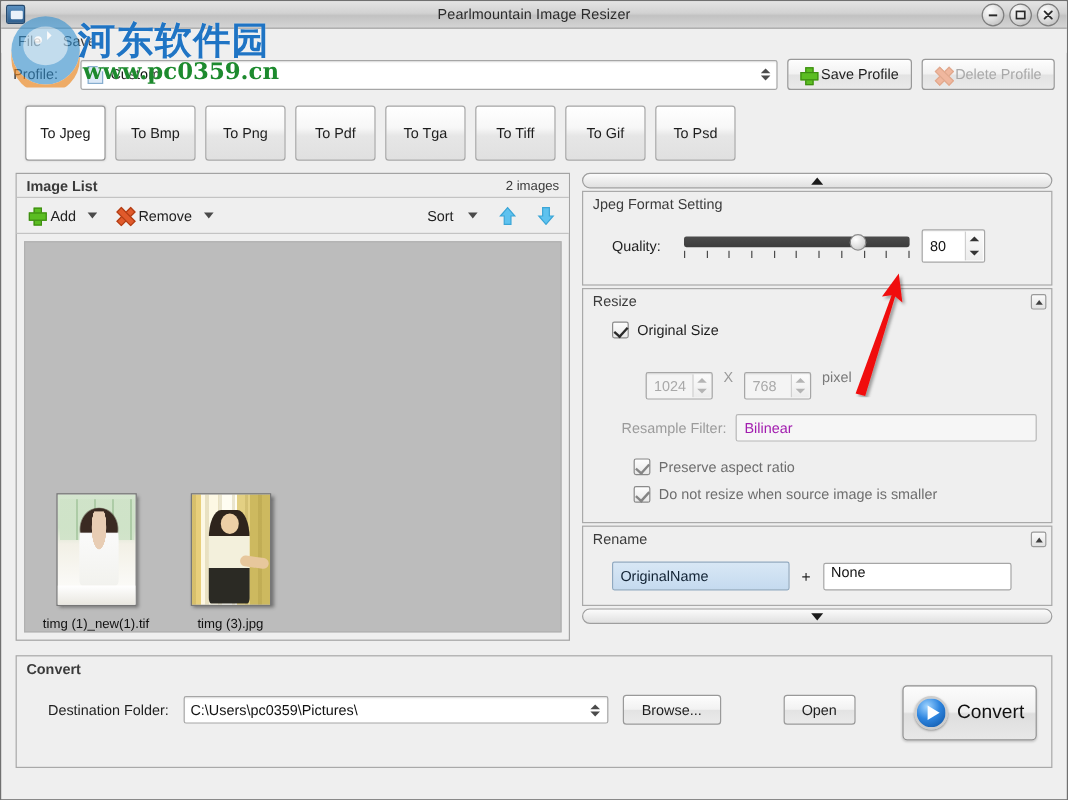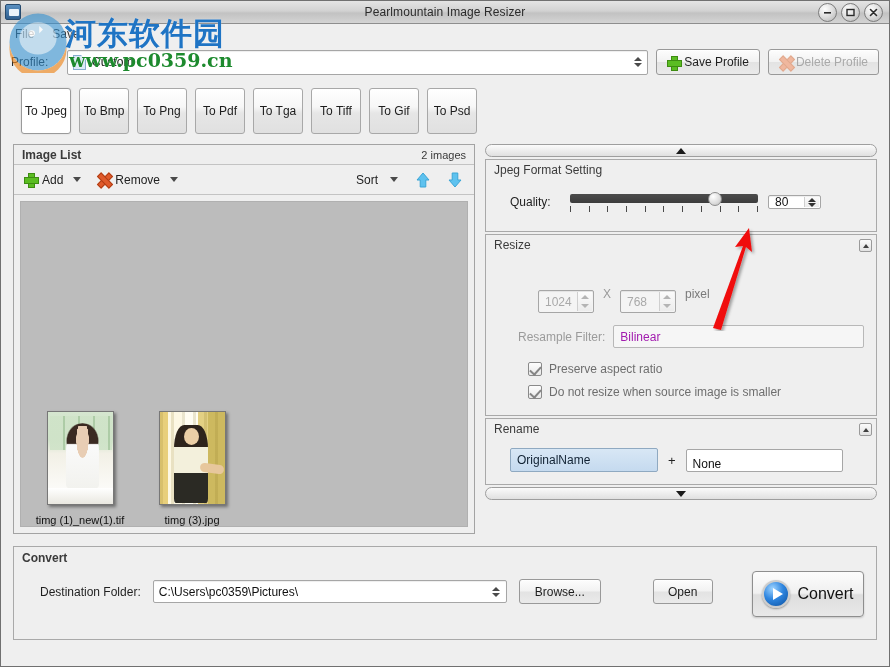--- a/index.html
+++ b/index.html
@@ -139,21 +139,21 @@
   }
   .x-icon::before { transform: rotate(45deg); }
   .x-icon::after  { transform: rotate(-45deg); }
   .x-icon.pale::before, .x-icon.pale::after { background:#f0b79e; border-color:#e0a98e; }
 
   
   #format-row {
     display: flex; gap: 8px; padding: 8px 12px 10px 20px;
   }
   .fmt-btn {
-    width: 50px; height: 46px; border-radius: 3px;
+    width: 67px; height: 46px; border-radius: 3px;
     border: 1px solid #a8a8a8;
     background: linear-gradient(to bottom,#ffffff 0%,#f7f7f7 40%,#e6e6e6 55%,#e0e0e0 100%);
     display: flex; align-items: center; justify-content: center;
     font-size: 12px; color: #1d1d1d; cursor: default;
   }
   .fmt-btn.active {
     background: #ffffff; border-color: #9a9a9a;
     box-shadow: 0 0 2px rgba(0,0,0,.12);
   }
 
@@ -284,21 +284,21 @@
     position: absolute; top: 1px; width: 14px; height: 14px; border-radius: 50%;
     background: radial-gradient(circle at 35% 30%,#ffffff,#dcdcdc 60%,#b9b9b9 100%);
     border: 1px solid #8d8d8d; cursor: default;
   }
   #slider-ticks {
     position: absolute; left: 0; top: 15px; width: 188px; height: 7px;
     display: flex; justify-content: space-between;
   }
   #slider-ticks span { width: 1px; height: 6px; background: #4a4a4a; display: block; }
   .spinbox {
-    position: relative; width: 53px; height: 14px; background: #fff;
+    position: relative; width: 53px; height: 28px; background: #fff;
     border: 1px solid #a6a6a6; border-radius: 2px;
     display: flex; align-items: center; padding-left: 6px;
     font-size: 12px; color: #111;
     box-shadow: inset 0 1px 1px rgba(0,0,0,.07);
   }
   .spinbox.disabled { color: #a9a9a9; background:#f4f4f4; }
   .spin-arrows {
     position: absolute; right: 1px; top: 1px; bottom: 1px; width: 15px;
     border-left: 1px solid #cfcfcf;
     background: linear-gradient(to bottom,#fbfbfb,#ececec);
@@ -347,21 +347,21 @@
   #rename-a {
     width: 148px; height: 24px; background: linear-gradient(to bottom,#d8e7f5,#c5daef);
     border: 1px solid #8fa9c1; border-radius: 2px;
     display: flex; align-items: center; padding: 0 20px 0 6px; position: relative;
     font-size: 12px; color: #123;
   }
   #rename-plus { font-size: 13px; color: #222; }
   #rename-b {
     width: 157px; height: 23px; background: #fff;
     border: 1px solid #a6a6a6; border-radius: 2px;
-    display: flex; align-items: flex-end; padding: 0 20px 0 6px; position: relative;
+    display: flex; align-items: flex-start; padding: 0 20px 0 6px; position: relative;
     font-size: 12px; color: #111;
   }
 
   
   #convert-group {
     margin: 12px 12px 0 12px; border: 1px solid #a9a9a9; background: #efefef;
     height: 94px; position: relative;
   }
   #convert-title { font-size: 12px; font-weight: bold; color: #3b3b3b; padding: 4px 8px 0 8px; }
   #convert-body { display: flex; align-items: center; gap: 12px; padding: 14px 14px 0 26px; }
@@ -564,20 +564,24 @@
           </span>
         </div>
       </div>
 
       <div class="group">
         <div class="group-title">Resize</div>
         <div class="group-collapse">
             <i></i>
           </div>
         <div id="resize-body">
+          <div class="chk-row">
+            <span class="checkbox checked"></span>
+            <span class="chk-label">Original Size</span>
+          </div>
           <div id="size-row">
             <span class="spinbox disabled">
               <span>1024</span>
               <span class="spin-arrows disabled">
                 <b>
                     <i class="up"></i>
                   </b>
                 <b>
                     <i class="dn"></i>
                   </b>

